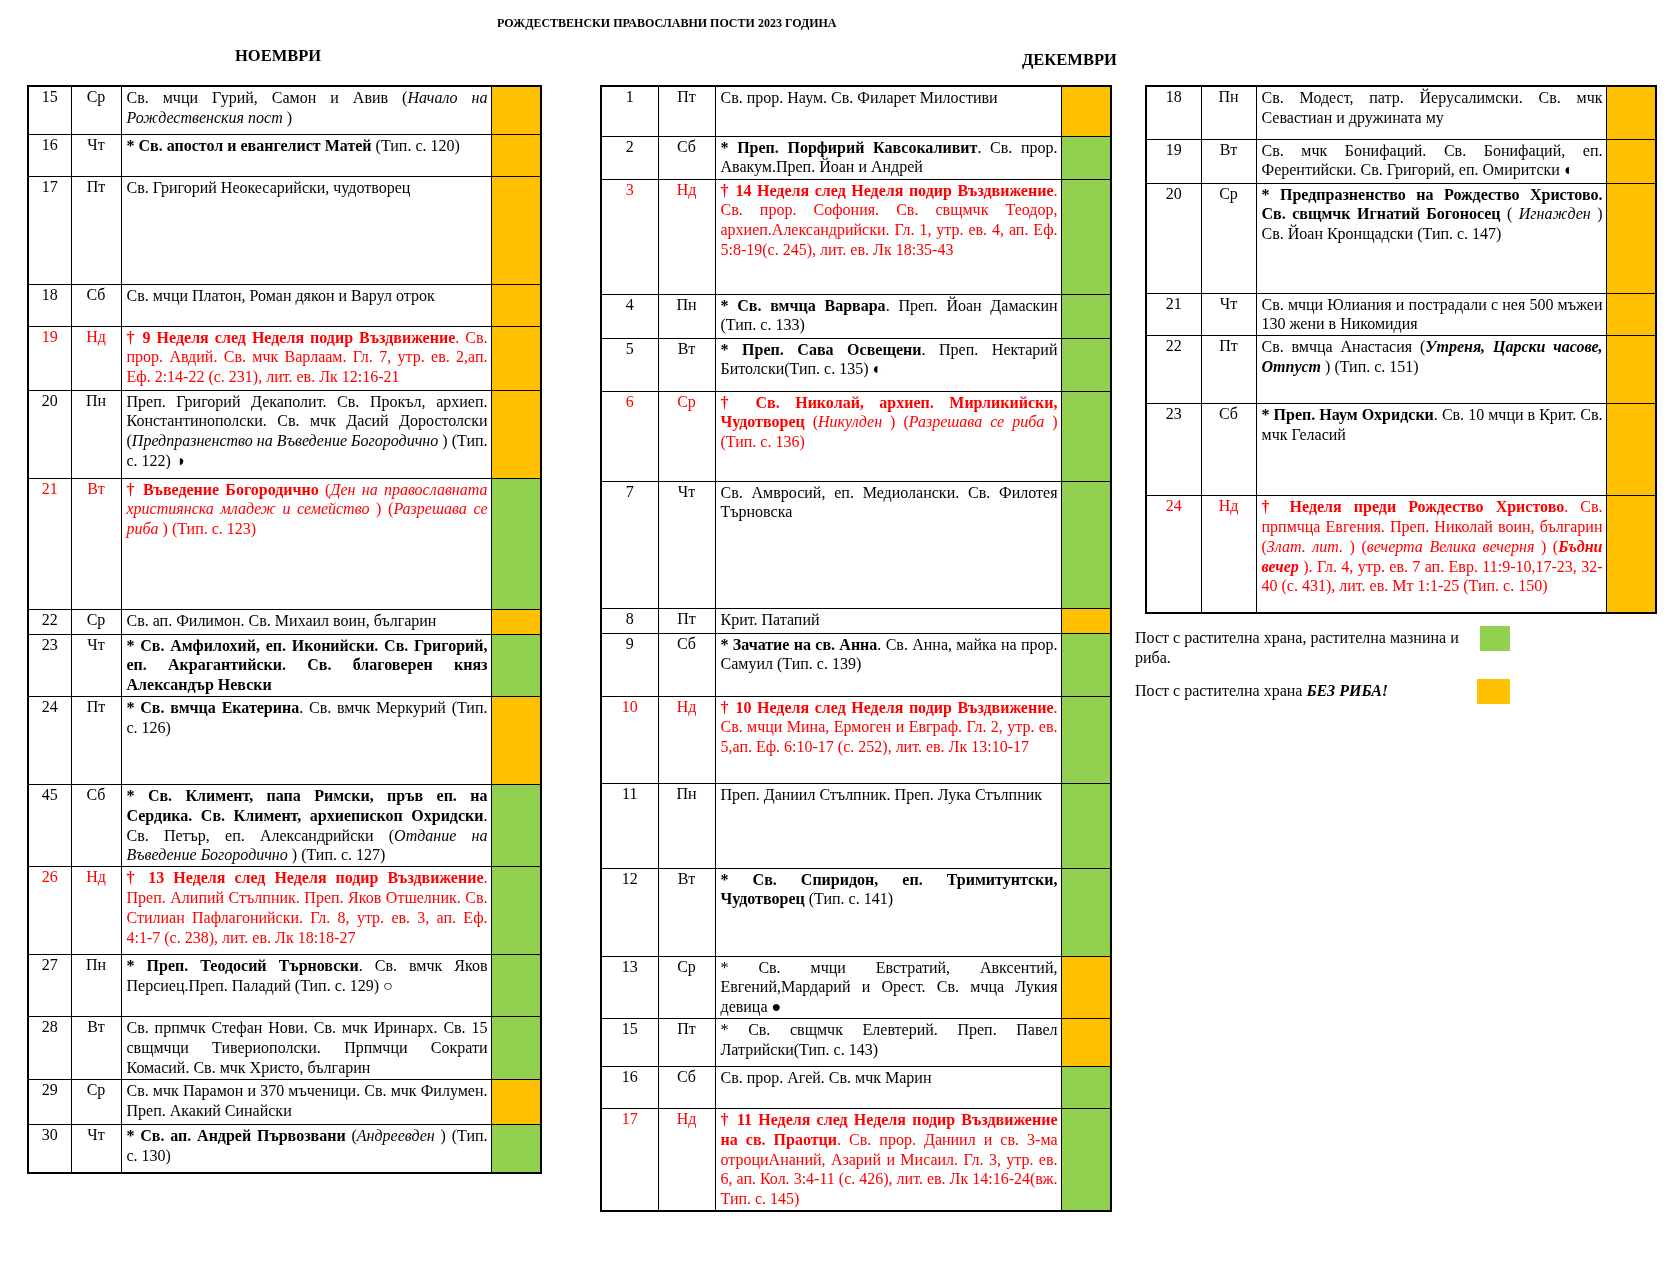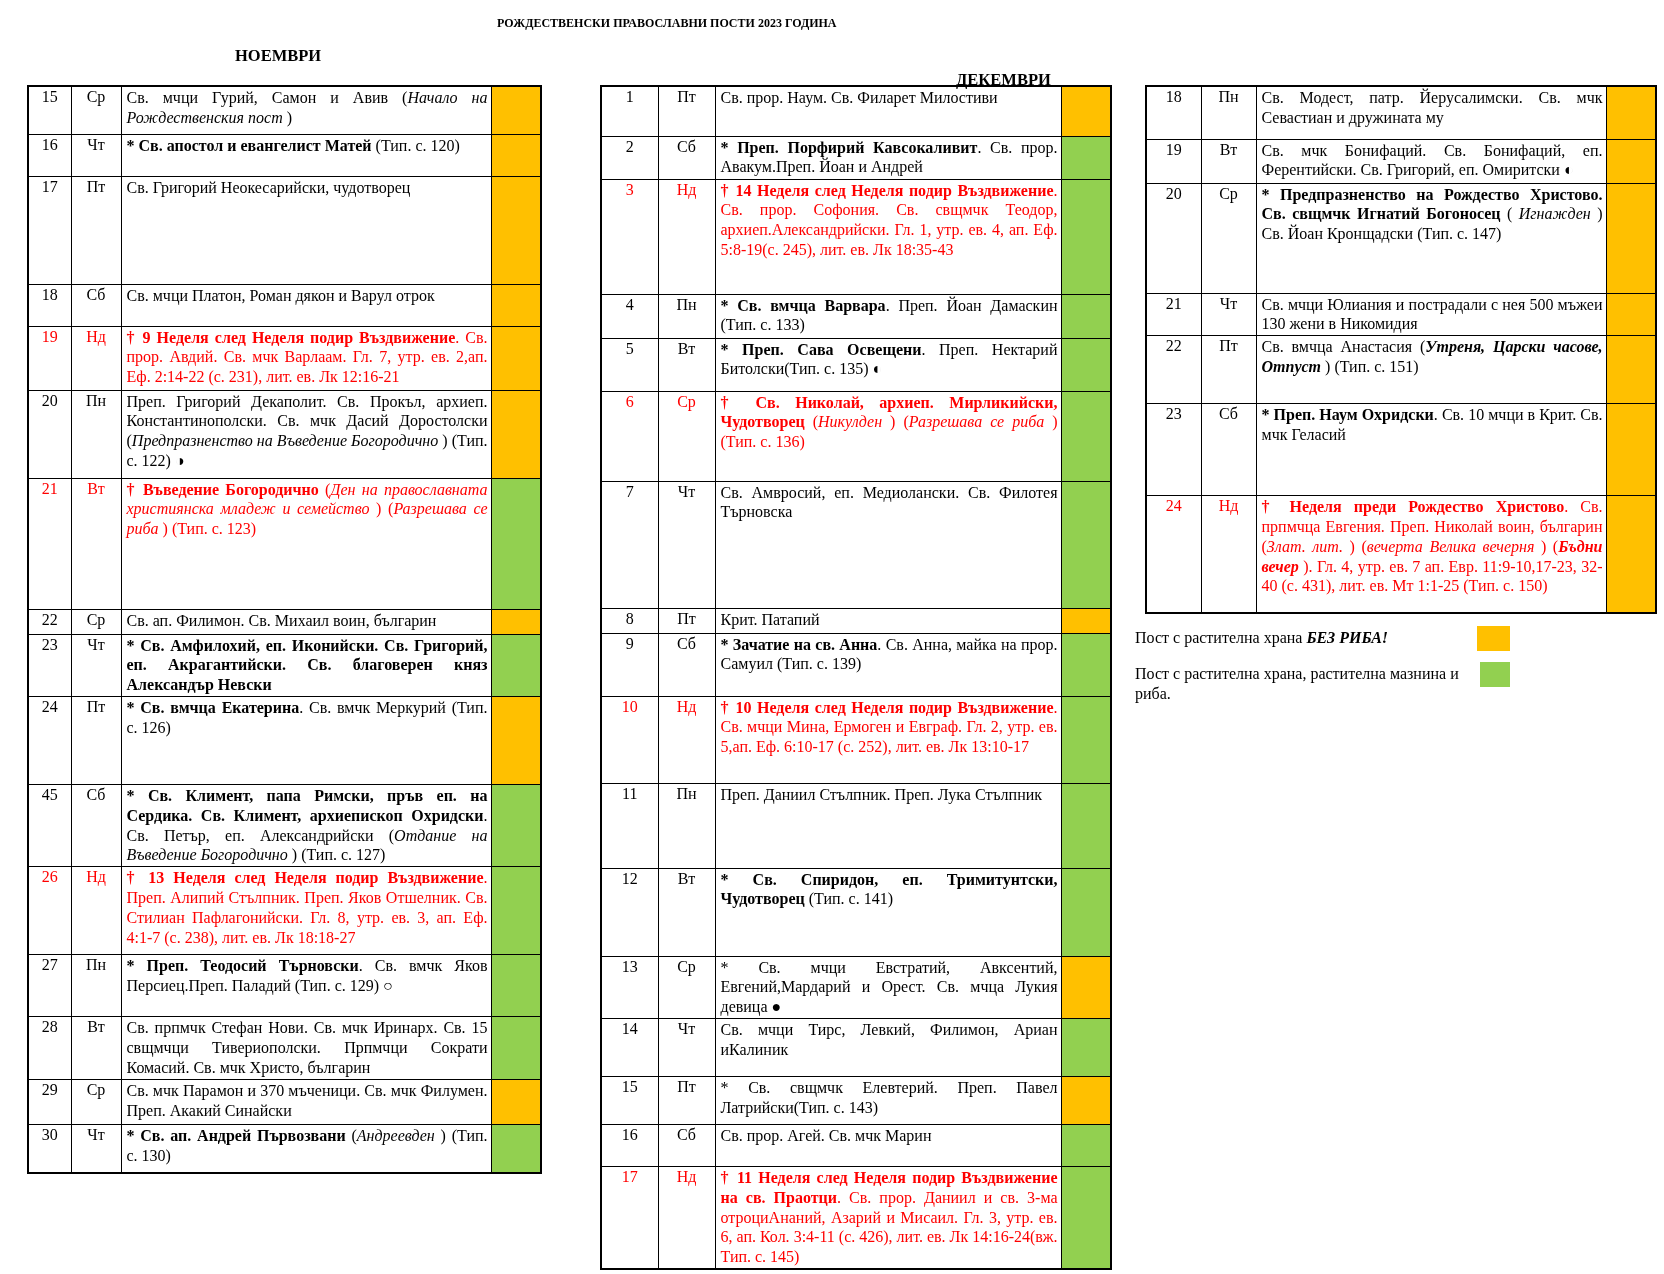--- a/index.html
+++ b/index.html
@@ -7,21 +7,21 @@
     width:1664px;height:1274px;position:relative;background:#ffffff;
     font-family:"Liberation Serif", serif;font-size:16px;color:#000;
     overflow:hidden;
   }
   .page-title{
     position:absolute;left:497px;top:16px;font-weight:bold;font-size:12px;
     white-space:nowrap;
   }
   .month-label{position:absolute;font-weight:bold;font-size:16.5px;white-space:nowrap;}
   .month-label.nov{left:235px;top:46px;}
-  .month-label.dec{left:956px;top:50px;margin-top:20px;}
+  .month-label.dec{left:1022px;top:50px;}
 
   .cal{position:absolute;top:85px;}
   .cal.t1{left:27px;}
   .cal.t2{left:600px;}
   .cal.t3{left:1145px;}
 
   table{border-collapse:collapse;table-layout:fixed;border:2px solid #000;}
   td{border:1px solid #000;vertical-align:top;}
   td.d,td.w{text-align:center;padding:1px 0 0 0;}
   td.t{text-align:justify;padding:1px 3px 1px 5px;line-height:1.24;}
@@ -238,26 +238,20 @@
           <td class="w">Вт</td>
           <td class="t"><span class="b">* Св. Спиридон, еп. Тримитунтски, Чудотворец</span><span> (Тип. с. 141)</span></td>
           <td class="c fish_allowed"></td>
         </tr>
         <tr style="height: 62px;">
           <td class="d">13</td>
           <td class="w">Ср</td>
           <td class="t"><span>* Св. мчци Евстратий, Авксентий, Евгений,Мардарий и Орест. Св. мчца Лукия девица </span><span>●</span></td>
           <td class="c no_fish"></td>
         </tr>
-        <tr style="height: 58px;">
-          <td class="d">14</td>
-          <td class="w">Чт</td>
-          <td class="t"><span>Св. мчци Тирс, Левкий, Филимон, Ариан иКалиник</span></td>
-          <td class="c fish_allowed"></td>
-        </tr>
         <tr style="height: 48px;">
           <td class="d">15</td>
           <td class="w">Пт</td>
           <td class="t"><span>* Св. свщмчк Елевтерий. Преп. Павел Латрийски(Тип. с. 143)</span></td>
           <td class="c no_fish"></td>
         </tr>
         <tr style="height: 42px;">
           <td class="d">16</td>
           <td class="w">Сб</td>
           <td class="t"><span>Св. прор. Агей. Св. мчк Марин</span></td>
@@ -321,15 +315,15 @@
           <td class="d">24</td>
           <td class="w">Нд</td>
           <td class="t"><span class="b">† Неделя преди Рождество Христово</span><span>. Св. прпмчца Евгения. Преп. Николай воин, българин (</span><span class="i">Злат. лит.</span><span> ) (</span><span class="i">вечерта Велика вечерня</span><span> ) (</span><span class="b i">Бъдни вечер</span><span> ). Гл. 4, утр. ев. 7 ап. Евр. 11:9-10,17-23, 32-40 (с. 431), лит. ев. Мт 1:1-25 (Тип. с. 150)</span></td>
           <td class="c no_fish"></td>
         </tr>
       </tbody>
     </table>
   </div>
 
 <div class="legend">
+    <div class="legend-row"><span class="legend-text"><span>Пост с растителна храна, растителна мазнина и риба.</span></span><span class="legend-swatch fish_allowed"></span></div>
     <div class="legend-row"><span class="legend-text"><span>Пост с растителна храна </span><span class="b i">БЕЗ РИБА!</span></span><span class="legend-swatch no_fish"></span></div>
-    <div class="legend-row"><span class="legend-text"><span>Пост с растителна храна, растителна мазнина и риба.</span></span><span class="legend-swatch fish_allowed"></span></div>
   </div>
 
 </body></html>

